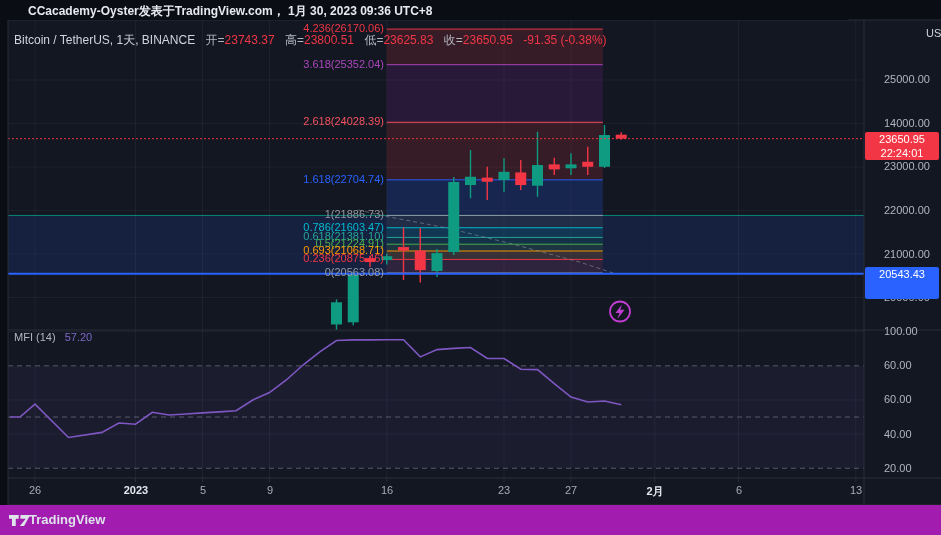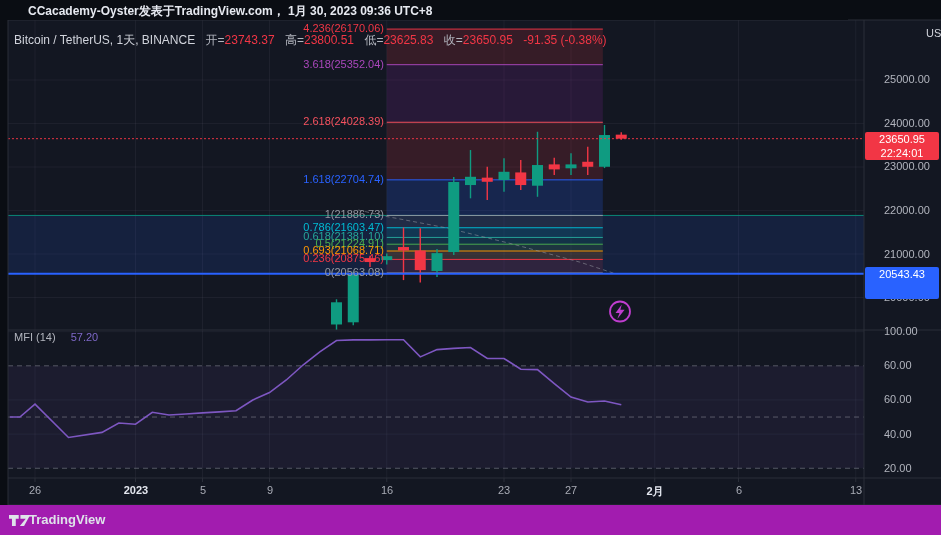--- a/index.html
+++ b/index.html
@@ -16,21 +16,21 @@
   .chg{color:#f23645;margin-left:7px;}
   .fib-label{position:absolute;right:557px;font-size:11px;white-space:nowrap;z-index:2;text-align:right;}
   .ptick{position:absolute;left:884px;font-size:11px;color:#b2b5be;white-space:nowrap;}
   .ttick{position:absolute;width:60px;text-align:center;font-size:11px;color:#a8abb5;top:484px;}
   .ttick.emph{color:#e3e6ee;font-weight:700;}
   .usdt{position:absolute;left:884px;top:27px;font-size:11px;color:#d1d4dc;padding-left:42px;}
   .plabel{position:absolute;left:865px;width:74px;text-align:center;color:#fff;font-size:11px;border-radius:2px;z-index:3;}
   .plabel.red{top:132px;height:28px;background:#f23645;line-height:14px;}
   .plabel.blue{top:267px;height:32px;background:#2962ff;line-height:14px;}
   .mfi-row{position:absolute;left:14px;top:331px;font-size:11px;z-index:5;white-space:nowrap;}
-  .mfi-t{color:#b2b5be;} .mfi-p{color:#b2b5be;} .mfi-v{color:#7e68c8;margin-left:12px;}
+  .mfi-t{color:#b2b5be;} .mfi-p{color:#b2b5be;} .mfi-v{color:#7e68c8;margin-left:6px;}
   .logo-bar{position:absolute;left:0;top:505px;width:941px;height:30px;background:#a21caf;z-index:4;}
   .logo-glyph{position:absolute;left:9px;top:8px;}
   .logo-text{position:absolute;left:29px;top:7px;font-size:13px;font-weight:600;color:#dfe3ea;}
 </style>
 </head>
 <body>
 
 <div id="stage">
 
   <svg id="chart-svg" width="941" height="535">
@@ -187,21 +187,21 @@
         <div class="fib-label" style="top:115px;color:#f7525f">2.618(24028.39)</div>
         <div class="fib-label" style="top:173px;color:#2962ff">1.618(22704.74)</div>
         <div class="fib-label" style="top:208px;color:#9598a1">1(21886.73)</div>
         <div class="fib-label" style="top:221px;color:#00bcd4">0.786(21603.47)</div>
         <div class="fib-label" style="top:230px;color:#26a69a">0.618(21381.10)</div>
         <div class="fib-label" style="top:237px;color:#4caf50">0.5(21224.91)</div>
         <div class="fib-label" style="top:244px;color:#ff9800">0.693(21068.71)</div>
         <div class="fib-label" style="top:252px;color:#f23645">0.236(20875.46)</div>
         <div class="fib-label" style="top:266px;color:#9598a1">0(20563.08)</div>
         <div class="ptick" style="top:73px">25000.00</div>
-        <div class="ptick" style="top:117px">24000.00</div>
+        <div class="ptick" style="top:117px">14000.00</div>
         <div class="ptick" style="top:160px">23000.00</div>
         <div class="ptick" style="top:204px">22000.00</div>
         <div class="ptick" style="top:248px">21000.00</div>
         <div class="ptick" style="top:291px">20000.00</div>
         <div class="ptick" style="top:325px">100.00</div>
         <div class="ptick" style="top:359px">60.00</div>
         <div class="ptick" style="top:393px">60.00</div>
         <div class="ptick" style="top:428px">40.00</div>
         <div class="ptick" style="top:462px">20.00</div>
         <div class="ttick" style="left:5px">26</div>

